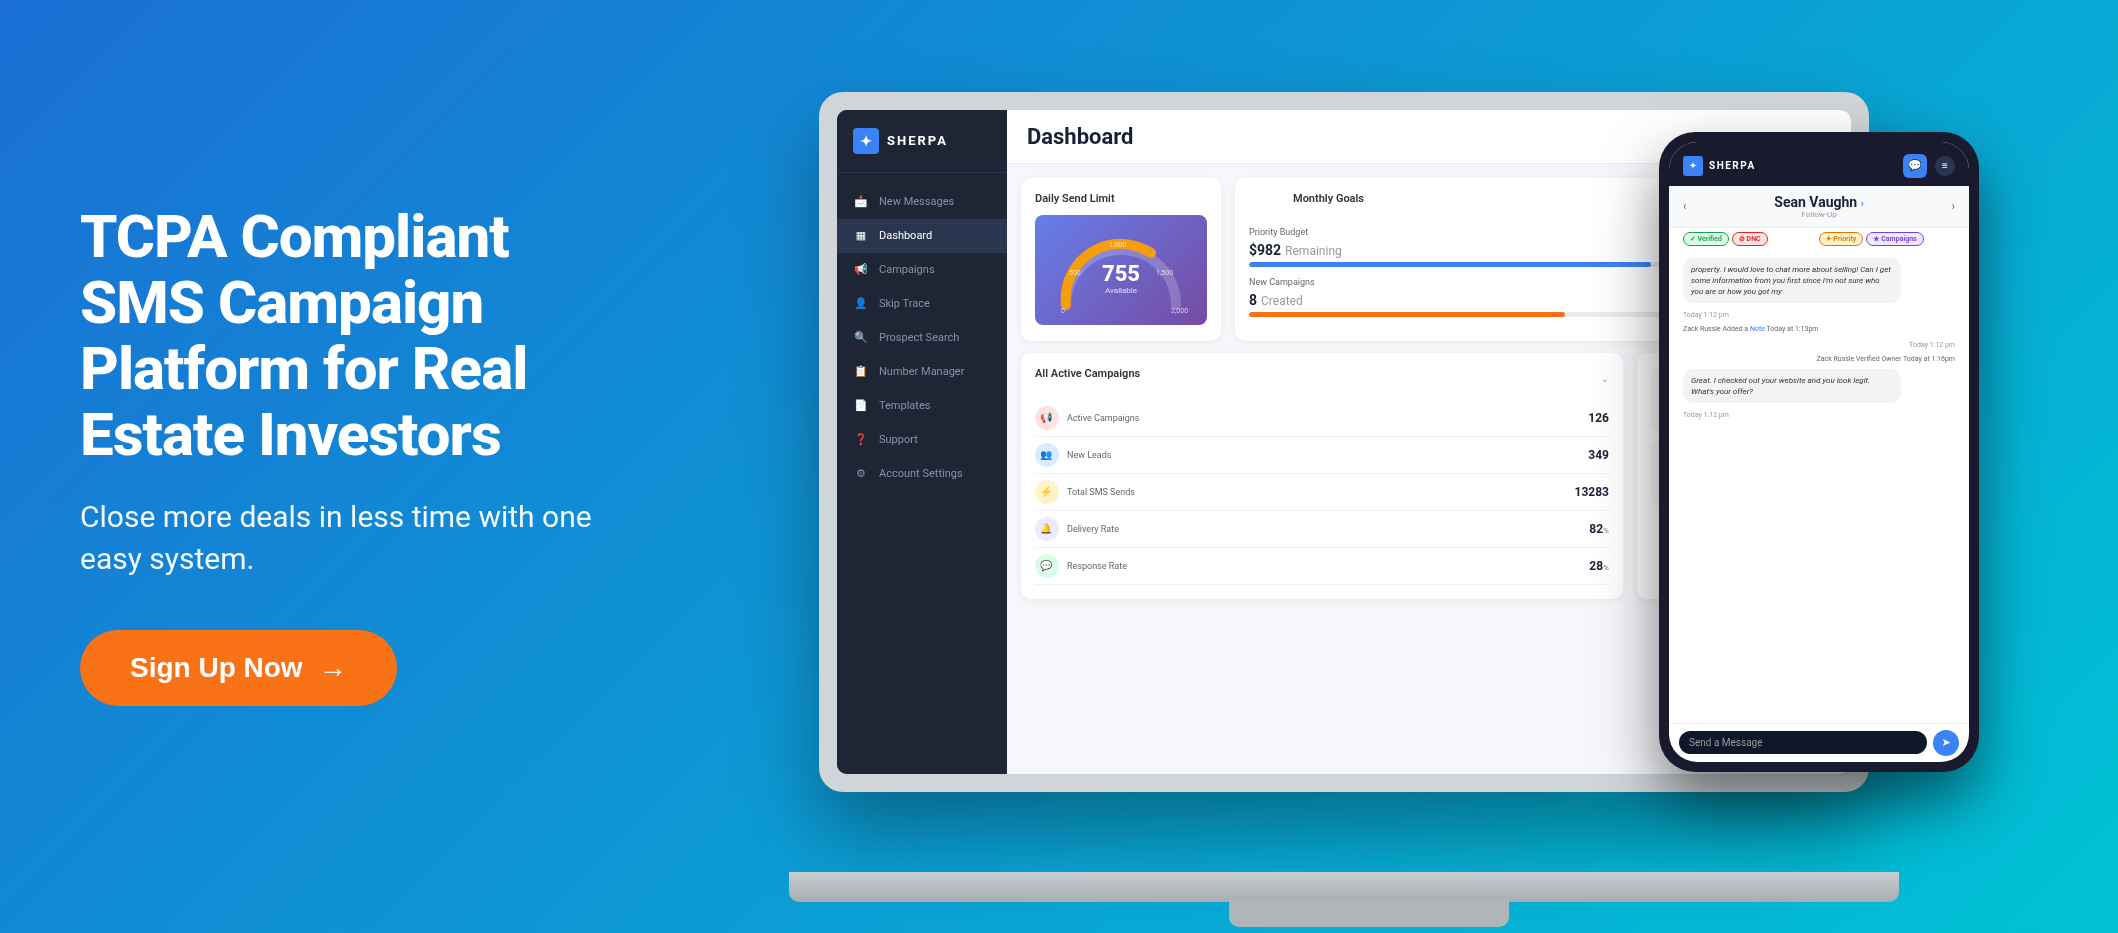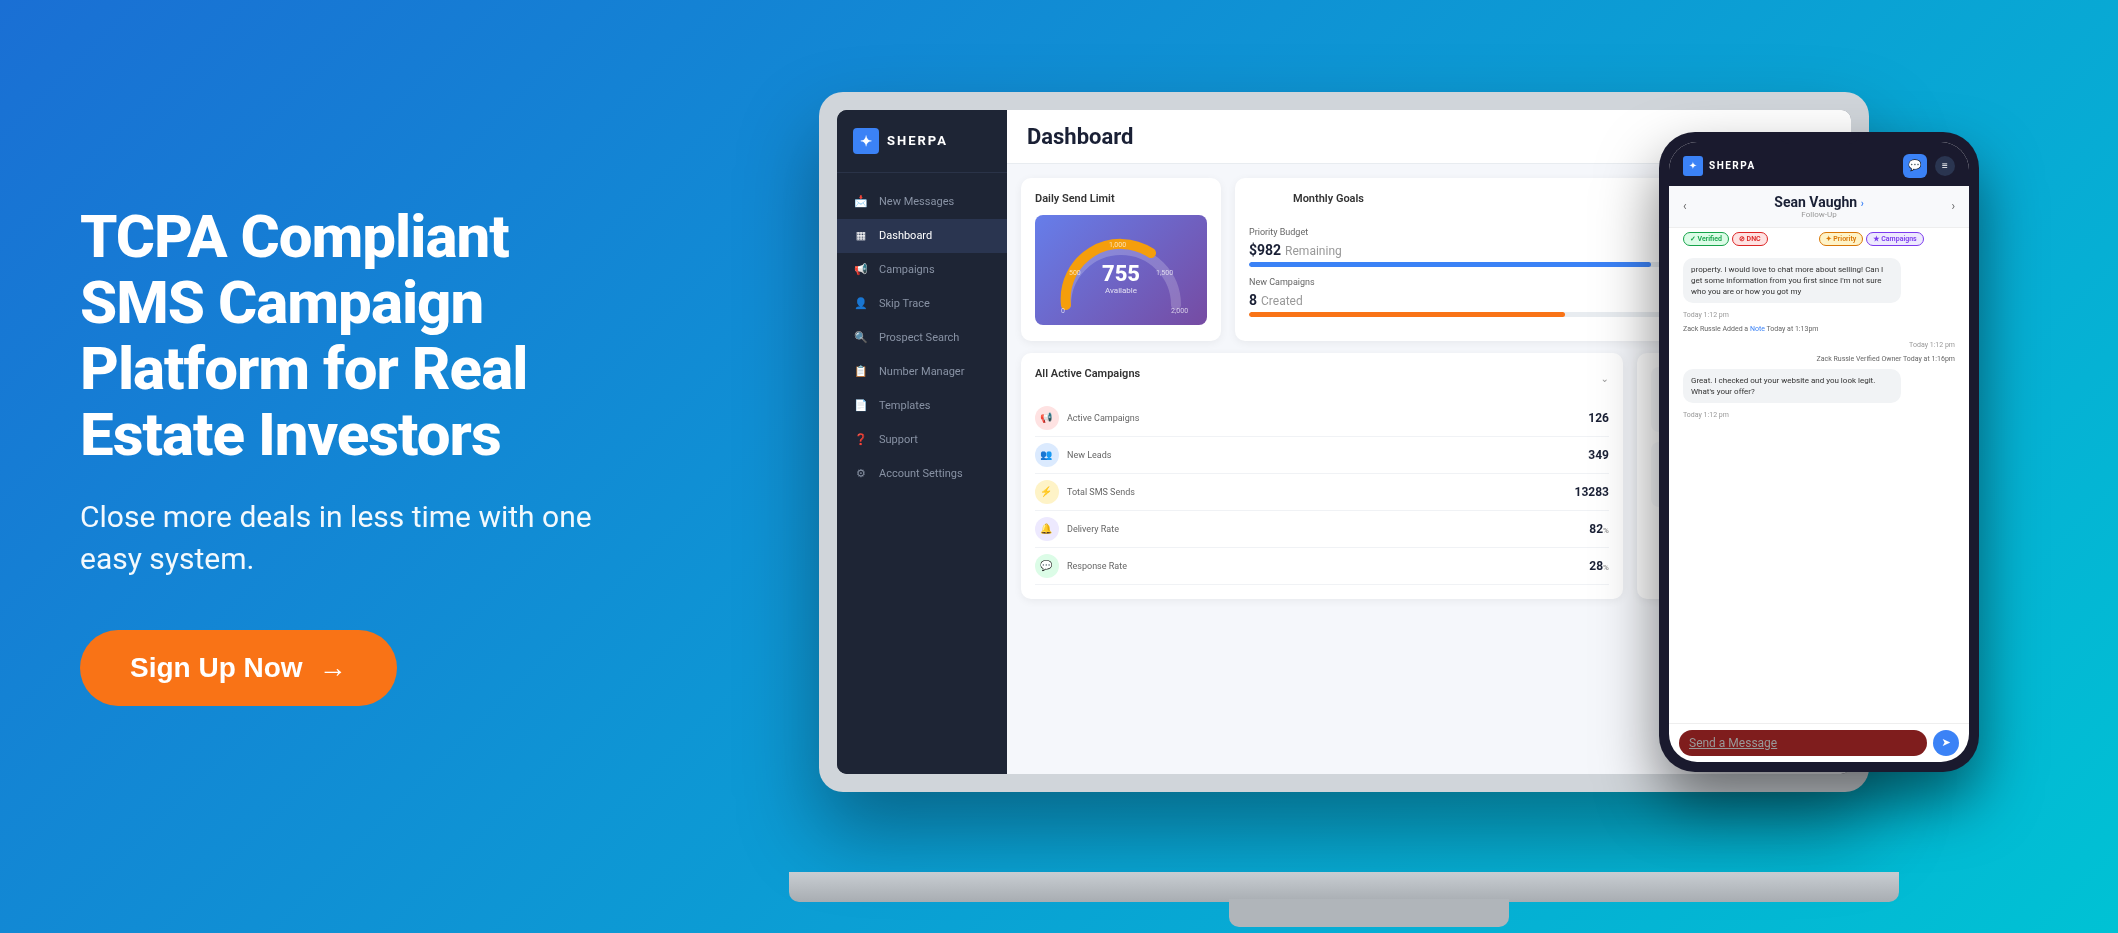--- a/index.html
+++ b/index.html
@@ -575,20 +575,21 @@
       padding: 6px 8px;
       border-radius: 10px;
       font-size: 8px;
       line-height: 1.4;
     }
 
     .msg-incoming {
       background: #f1f3f5;
       color: #333;
       align-self: flex-start;
+      font-style: italic;
     }
 
     .msg-outgoing {
       background: #3b82f6;
       color: #fff;
       align-self: flex-end;
     }
 
     .msg-time {
       font-size: 7px;
@@ -615,26 +616,25 @@
     .phone-bottom {
       padding: 6px 10px;
       border-top: 1px solid #eee;
       display: flex;
       align-items: center;
       gap: 6px;
     }
 
     .phone-input-area {
       flex: 1;
-      background: #7f1d1d;
+      background: #0f172a;
       border-radius: 20px;
       padding: 6px 10px;
-      font-size: 12px;
+      font-size: 10px;
       color: #999;
-      text-decoration: underline;
     }
 
     .phone-send-btn {
       width: 26px;
       height: 26px;
       background: #3b82f6;
       border-radius: 50%;
       display: flex;
       align-items: center;
       justify-content: center;

